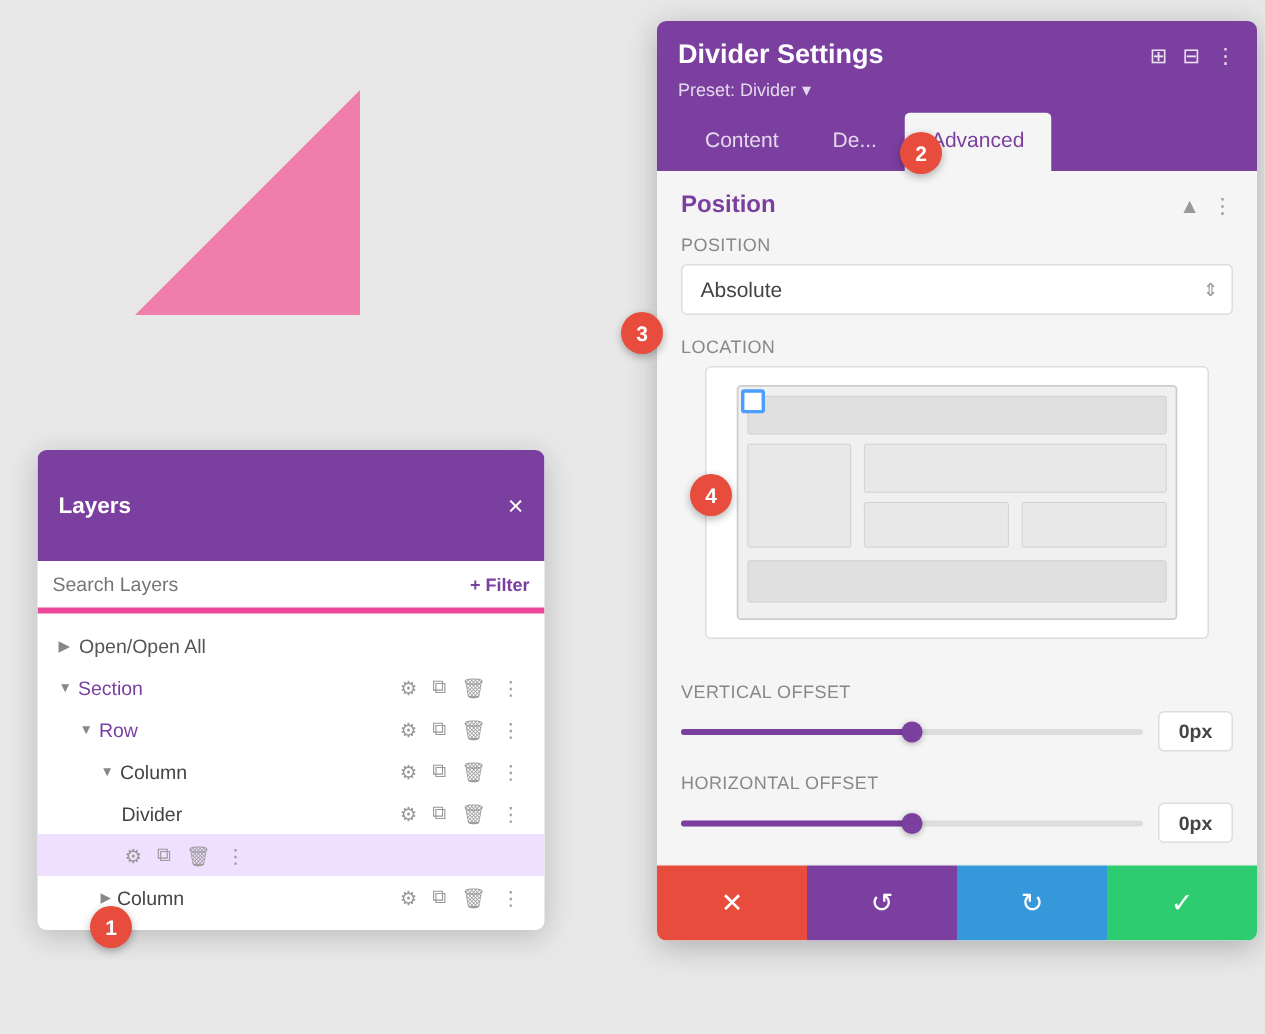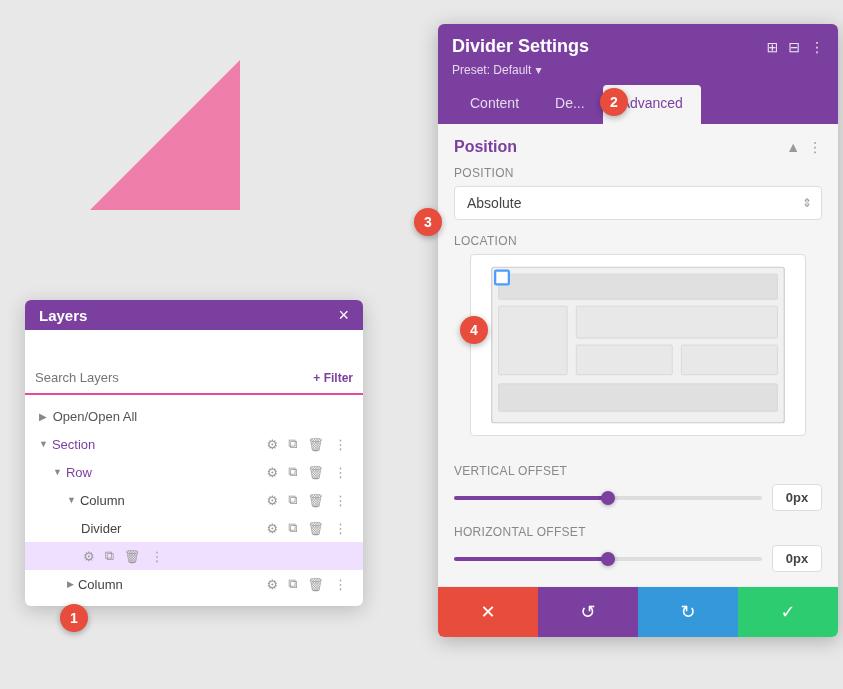--- a/index.html
+++ b/index.html
@@ -40,21 +40,21 @@
       width: 338px;
       background: #fff;
       border-radius: 6px;
       box-shadow: 0 4px 20px rgba(0,0,0,0.2);
       overflow: hidden;
     }
 
     .layers-header {
       background: #7b3fa0;
       color: #fff;
-      padding: 6px 14px;
+      padding: 28px 14px;
       display: flex;
       align-items: center;
       justify-content: space-between;
     }
 
     .layers-header-title {
       font-size: 15px;
       font-weight: 600;
     }
 
@@ -62,23 +62,22 @@
       color: #fff;
       font-size: 18px;
       cursor: pointer;
       line-height: 1;
     }
 
     .layers-search {
       display: flex;
       align-items: center;
       padding: 8px 10px;
-      border-bottom: 2px solid #ec4899;
+      border-bottom: 4px solid #ec4899;
       gap: 8px;
-      margin-top: 32px;
     }
 
     .layers-search input {
       flex: 1;
       border: none;
       outline: none;
       font-size: 13px;
       color: #555;
       background: transparent;
     }
@@ -179,21 +178,21 @@
       font-weight: 700;
       z-index: 10;
       box-shadow: 0 2px 6px rgba(0,0,0,0.3);
     }
 
     .badge-red { background: #e74c3c; }
 
     
     .settings-panel {
       position: absolute;
-      top: 24px;
+      top: 14px;
       left: 438px;
       width: 400px;
       background: #fff;
       border-radius: 6px;
       box-shadow: 0 4px 20px rgba(0,0,0,0.25);
       overflow: hidden;
     }
 
     .settings-header {
       background: #7b3fa0;
@@ -510,21 +509,21 @@
   <div class="settings-header">
     <div class="settings-title-row">
       <span class="settings-title">Divider Settings</span>
       <div class="settings-header-icons">
         <span class="header-icon">⊞</span>
         <span class="header-icon">⊟</span>
         <span class="header-icon">⋮</span>
       </div>
     </div>
     <div class="settings-preset">
-      <span>Preset: Default</span>
+      <span>Preset: Divider</span>
       <span>▾</span>
     </div>
     <div class="settings-tabs">
       <div class="settings-tab">Content</div>
       <div class="settings-tab">De...</div>
       <div class="settings-tab active">Advanced</div>
     </div>
   </div>
 
   <div class="settings-body">

